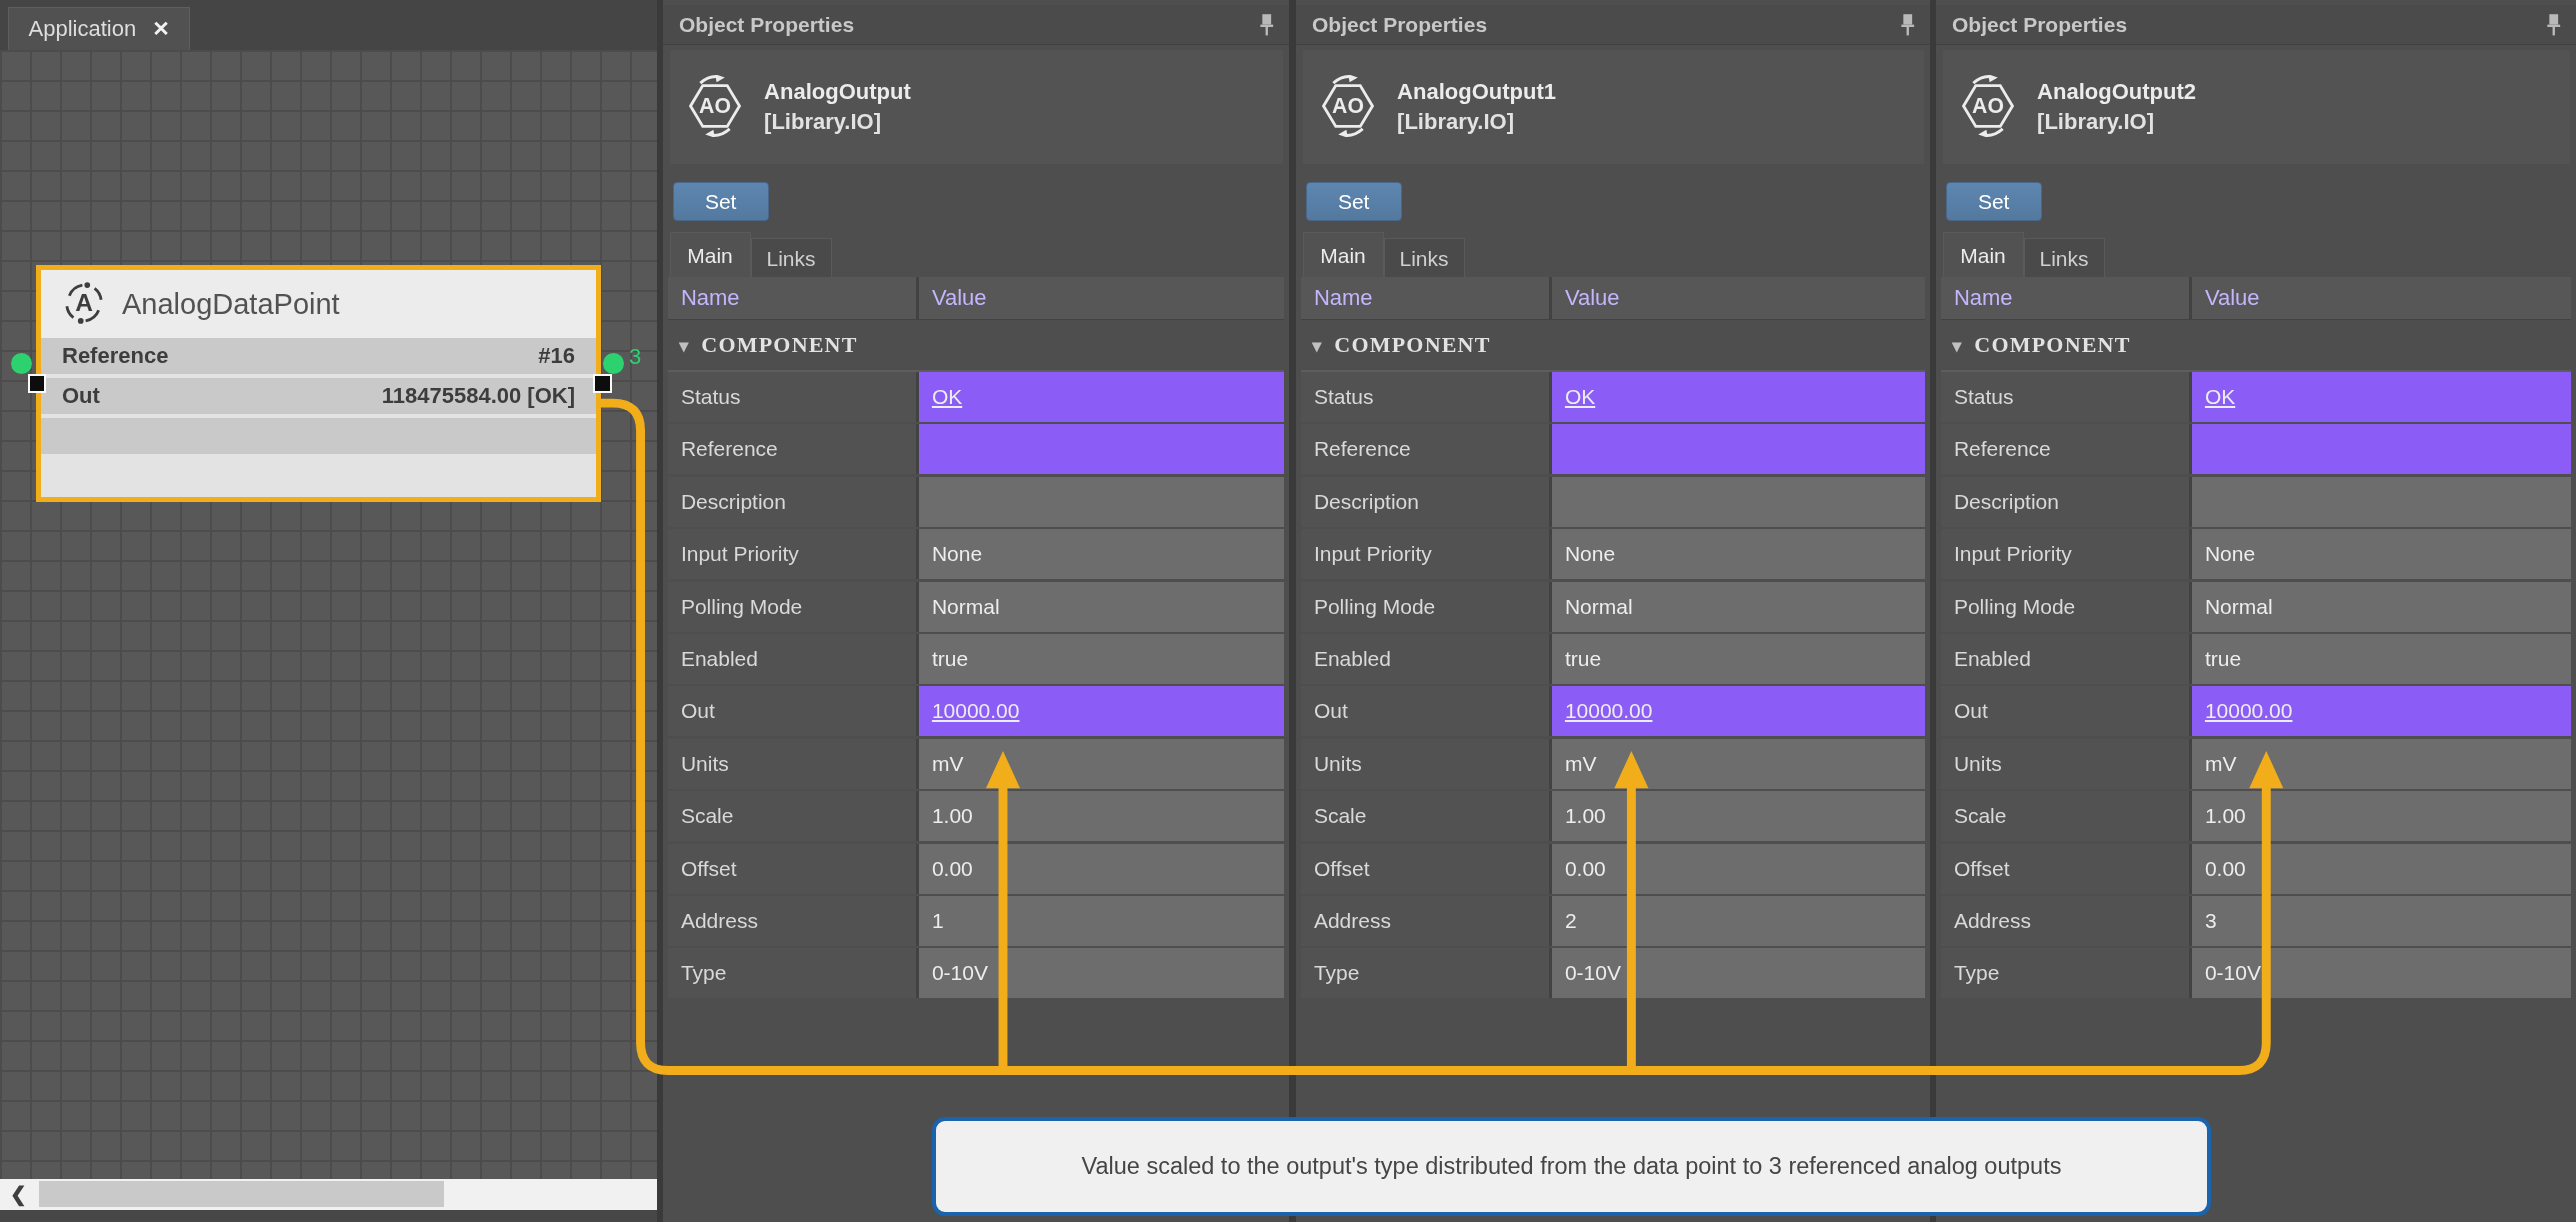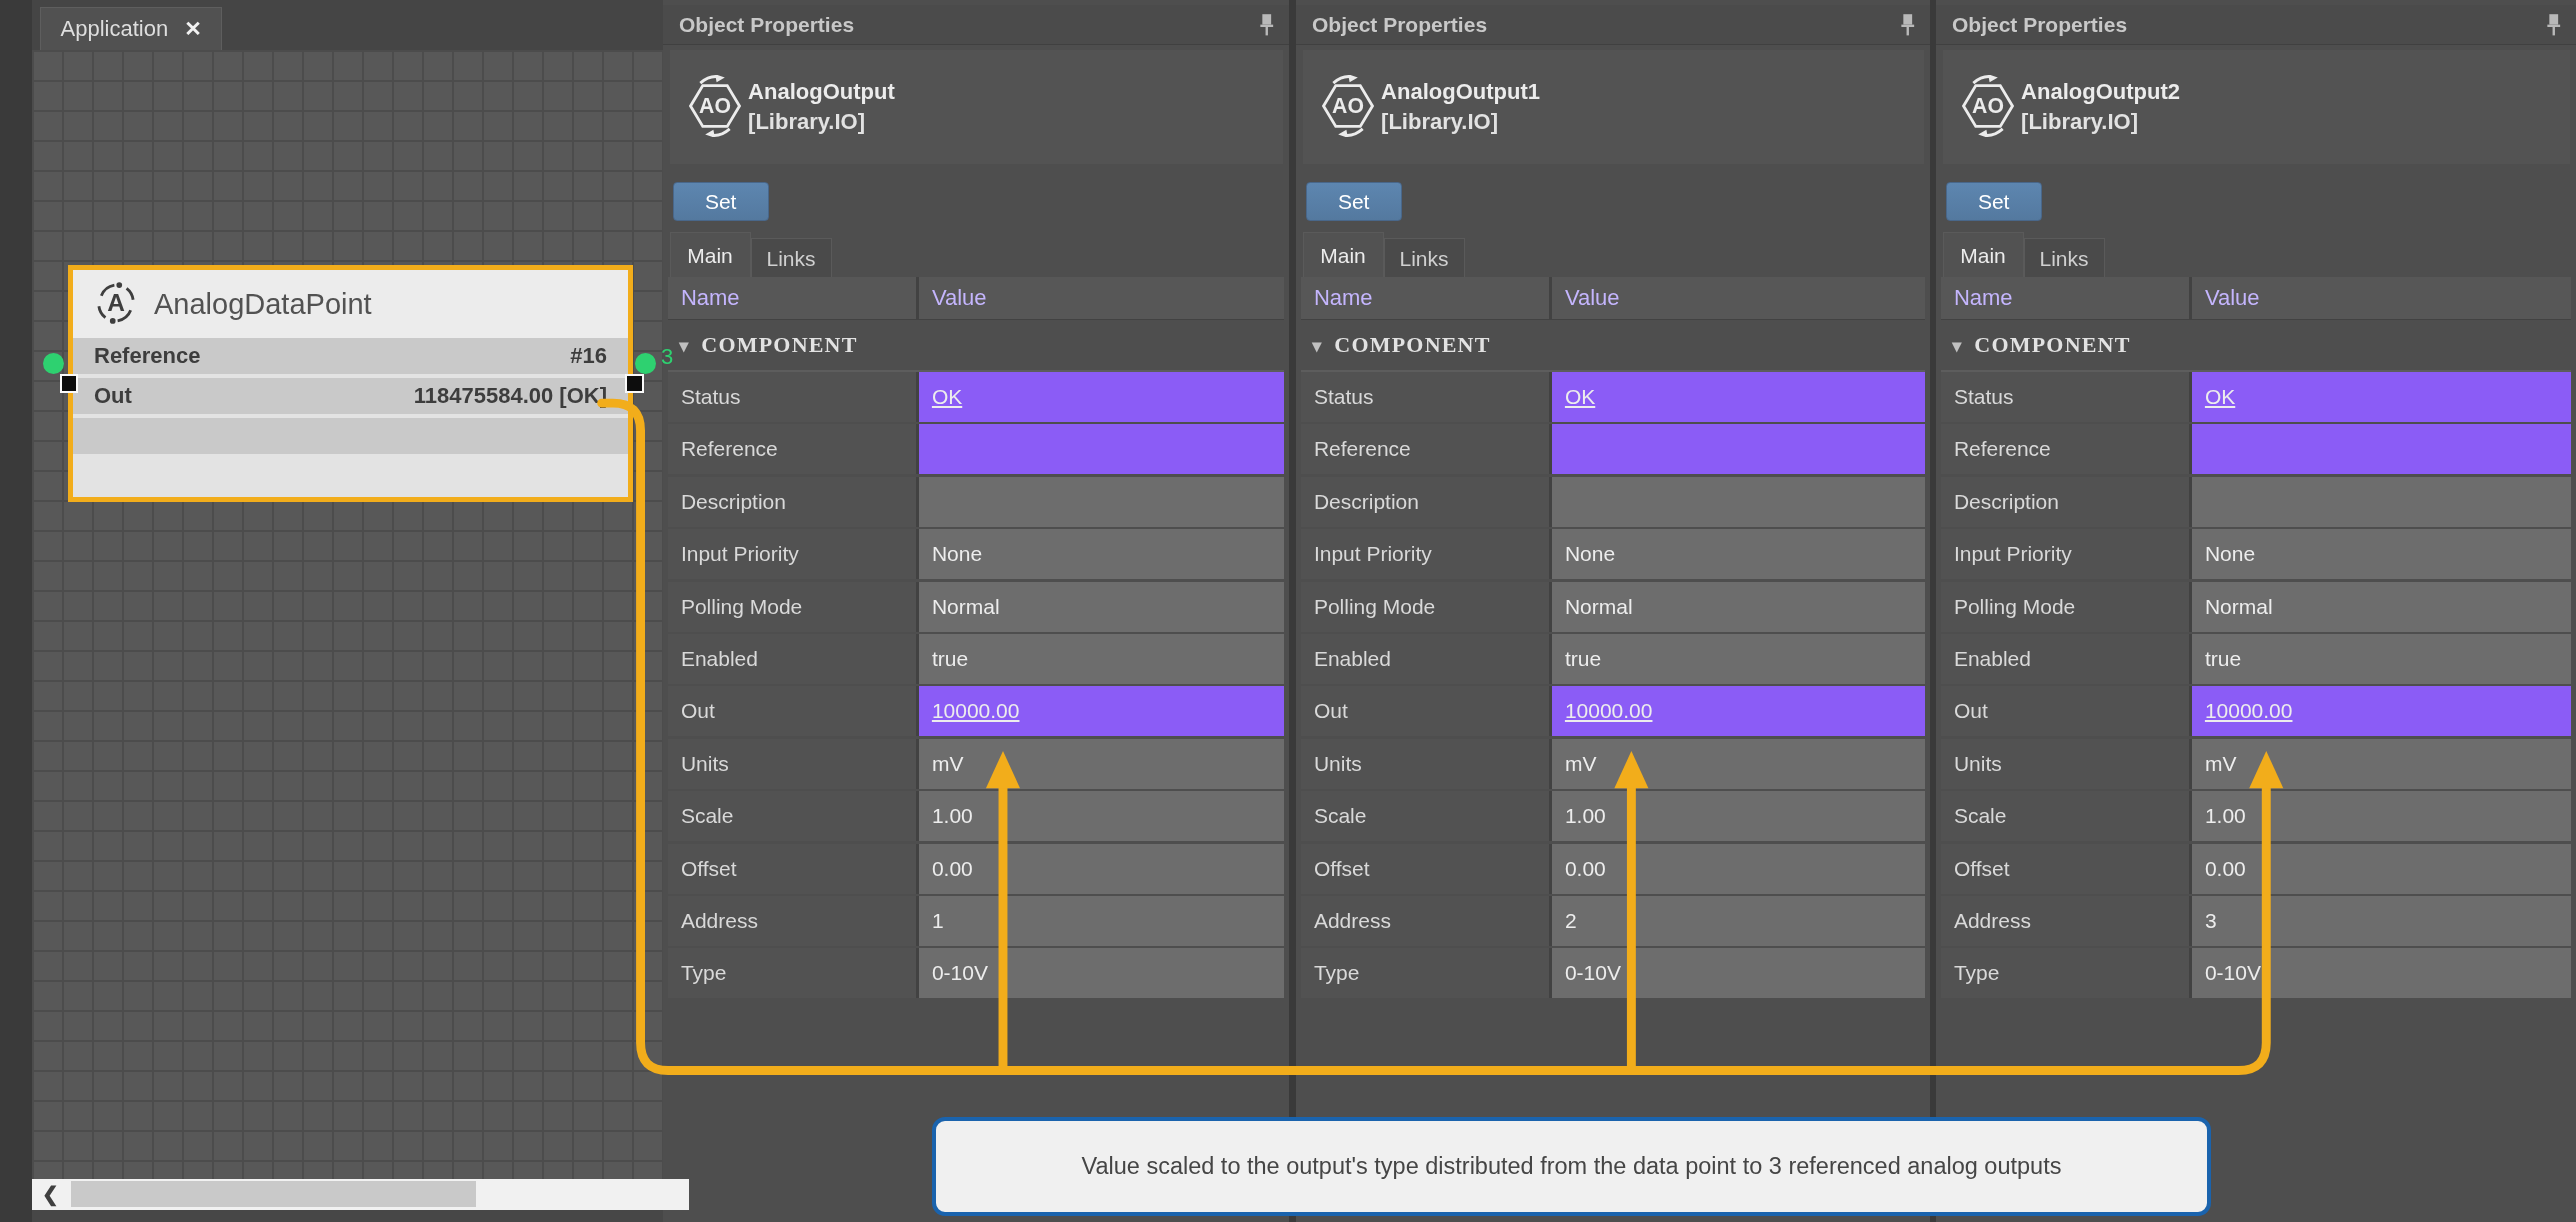--- a/index.html
+++ b/index.html
@@ -3,21 +3,21 @@
 <meta charset="utf-8">
 <style>
   html,body{margin:0;padding:0;}
   body{
     width:2576px;height:1223px;position:relative;overflow:hidden;
     background:#3a3a3a;
     font-family:"Liberation Sans",sans-serif;
     -webkit-font-smoothing:antialiased;
   }
   
-  .canvas{position:absolute;left:0;top:0;width:657px;height:1223px;background:#474747;margin-left:32px;}
+  .canvas{position:absolute;left:0;top:0;width:657px;height:1223px;background:#474747;}
   .tabbar{position:absolute;left:0;top:0;width:657px;height:50px;background:#454545;}
   .app-tab{
     position:absolute;left:8px;top:6.5px;height:44px;padding:0 19.5px;
     background:#515151;border:1.6px solid #5e5e5e;border-bottom:none;box-sizing:border-box;
     display:flex;align-items:center;gap:16px;color:#dedede;font-size:22px;
   }
   .app-tab .close{font-weight:bold;color:#f2f2f2;font-size:21px;}
   .grid{
     position:absolute;left:0;top:50px;width:657px;height:1129px;
     background-color:#585858;
@@ -51,21 +51,21 @@
   .sb-thumb{position:absolute;left:39px;top:2.4px;width:405px;height:26px;background:#c9c9c9;}
   .bottom-strip{position:absolute;left:0;top:1210px;width:657px;height:13px;background:#474747;}
   
   .panel{position:absolute;top:0;height:1223px;background:#4e4e4e;}
   .panel.p0{left:663px;width:626px;}
   .panel.p1{left:1296px;width:634px;}
   .panel.p2{left:1936px;width:640px;}
   .titlebar{position:absolute;left:0;right:0;top:4.9px;height:39px;background:#4b4b4b;border-bottom:1.6px solid #404040;}
   .titlebar .title{position:absolute;left:16px;top:0;line-height:39px;font-size:21px;font-weight:bold;color:#c8c8c8;}
   .titlebar .pin{position:absolute;right:13px;top:8px;}
-  .icon-card{position:absolute;left:6.5px;right:6.5px;top:50px;height:114px;background:#535353;display:flex;align-items:center;padding-left:14.6px;box-sizing:border-box;gap:2px;}
+  .icon-card{position:absolute;left:6.5px;right:6.5px;top:50px;height:114px;background:#535353;display:flex;align-items:center;padding-left:14.6px;box-sizing:border-box;gap:18px;}
   .obj-name,.obj-lib{font-size:22px;font-weight:bold;color:#ececec;line-height:30px;}
   .obj-lib{color:#e2e2e2;}
   .set-btn{
     position:absolute;left:9.7px;top:182px;width:96px;height:39px;
     background:linear-gradient(#5d86b0,var(--set_button_blue,#54799f));
     border:0.8px solid #49678a;border-radius:4px;color:#fff;font-size:21px;
     font-family:"Liberation Sans",sans-serif;
   }
   .tabs{position:absolute;left:6.5px;top:232px;height:45px;display:flex;align-items:flex-end;}
   .tab{height:39px;min-width:81px;padding:0 8px;box-sizing:border-box;text-align:center;line-height:39px;

